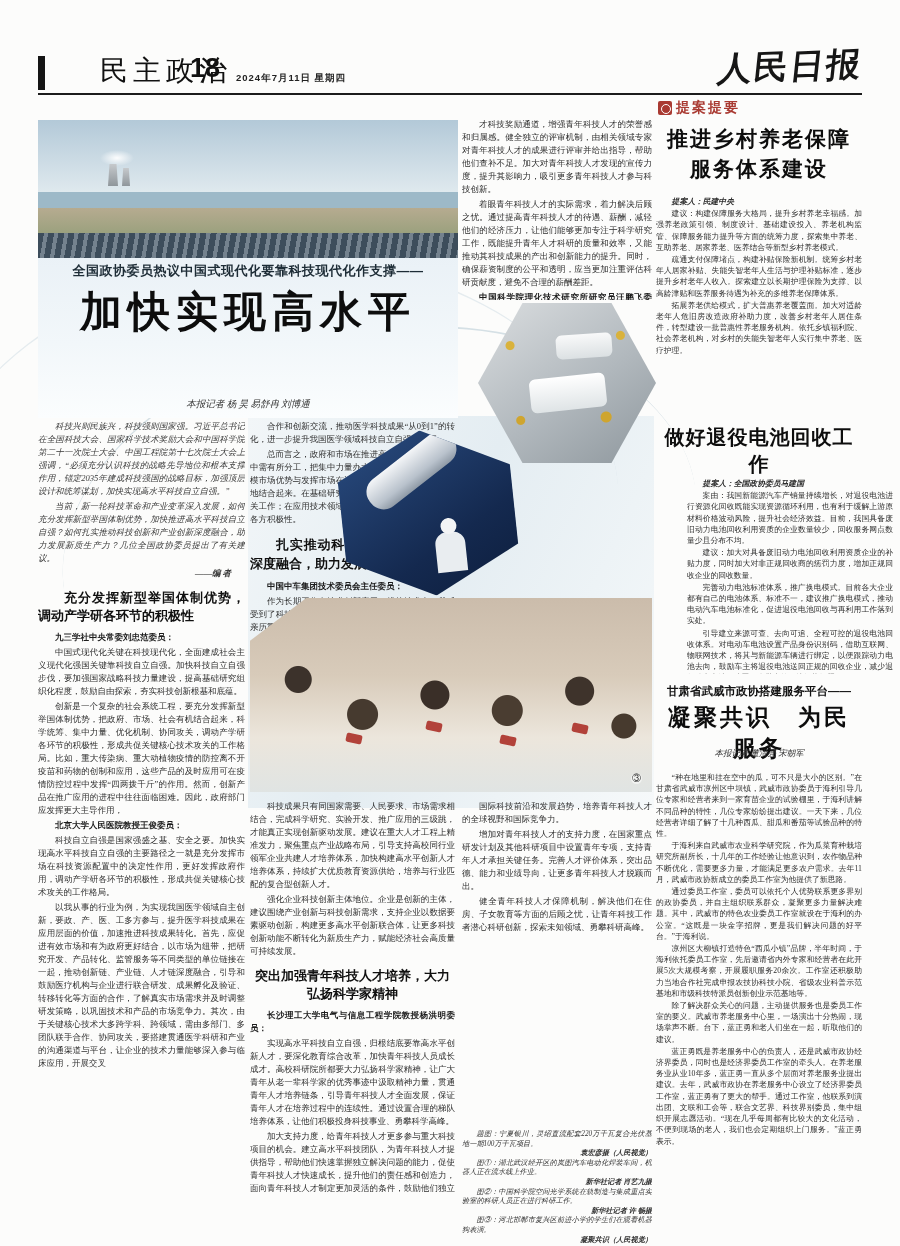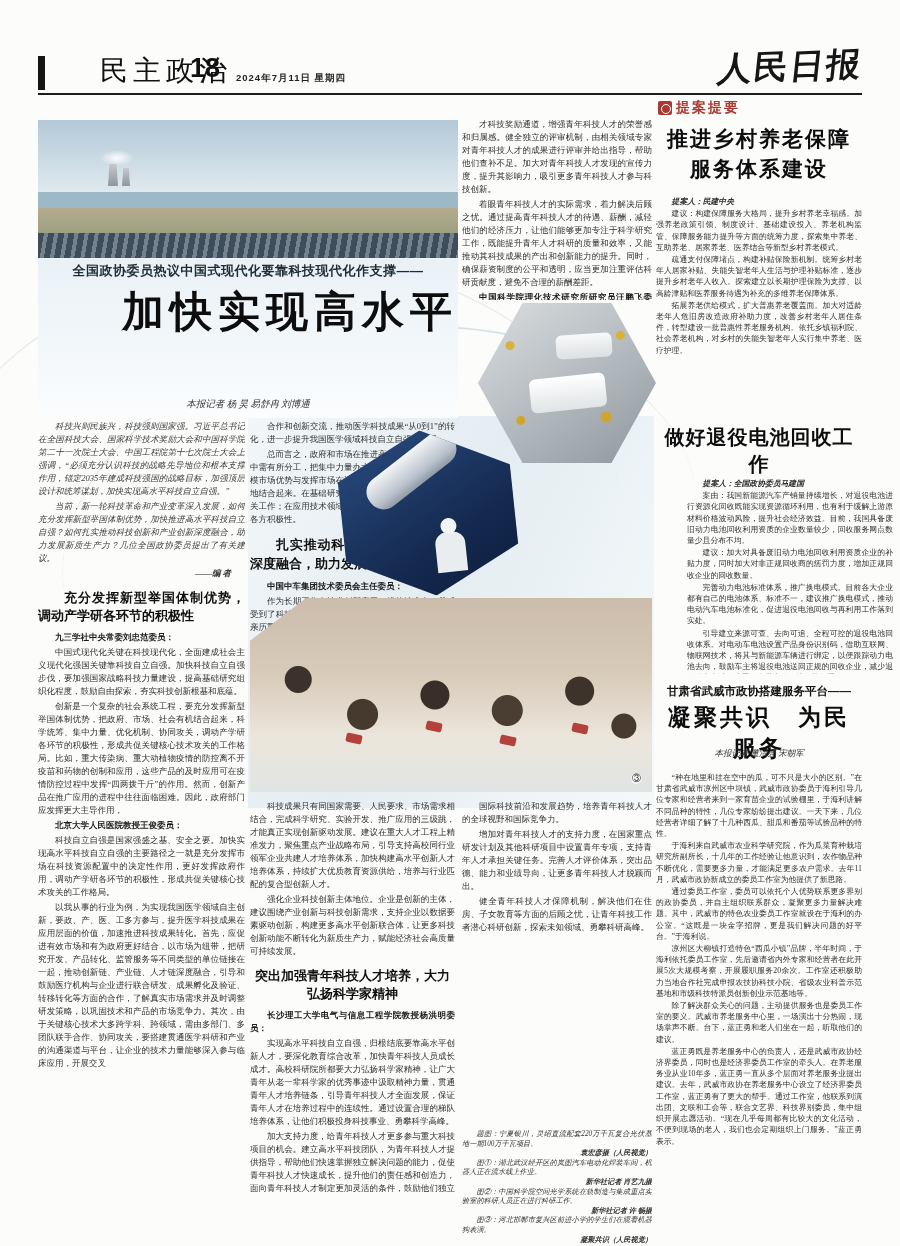--- a/index.html
+++ b/index.html
@@ -30,21 +30,21 @@
   .land{position:absolute;left:0;top:64%;width:100%;height:20%;background:linear-gradient(#b6ab90,#98a07c);}
   .panels{position:absolute;left:0;bottom:0;width:100%;height:18%;
           background:repeating-linear-gradient(100deg,#3d4d5b 0 6px,#74828e 6px 10px);}
   .tower{position:absolute;background:linear-gradient(#c6c9cc,#8f969b);width:10px;height:22px;left:70px;top:44px;
          clip-path:polygon(15% 0,85% 0,100% 100%,0 100%);}
   .tower.t2{left:84px;width:8px;height:18px;top:48px;}
   .smoke{position:absolute;left:62px;top:30px;width:34px;height:16px;border-radius:50%;
          background:radial-gradient(closest-side,rgba(255,255,255,.95),rgba(255,255,255,0));}
   .kicker{position:absolute;left:8px;top:142px;width:404px;font-size:13px;font-weight:900;color:#1d2c36;
           letter-spacing:.5px;text-align:center;}
-  .headline{position:absolute;left:0;top:166px;width:100%;text-align:right;color:#0d0d0d;font-weight:900;
+  .headline{position:absolute;left:0;top:166px;width:100%;text-align:center;color:#0d0d0d;font-weight:900;
             font-size:42px;line-height:1.22;}
   .headline .l1{letter-spacing:6px;}
   .headline .l2{letter-spacing:14px;}
   .byline{position:absolute;left:0;top:278px;width:100%;text-align:center;font-size:9.5px;color:#333;}
   
   .swash{border-radius:50%;border-top:2px solid rgba(150,178,195,.38);}
   .sw1{left:60px;top:330px;width:640px;height:420px;transform:rotate(-10deg);}
   .sw2{left:-80px;top:260px;width:700px;height:520px;transform:rotate(-6deg);border-top-color:rgba(160,188,205,.25);}
   .wash{left:248px;top:416px;width:406px;height:392px;background:linear-gradient(115deg,#f2f6f8 0%,#e4edf2 45%,#f6f9fa 100%);}
   

